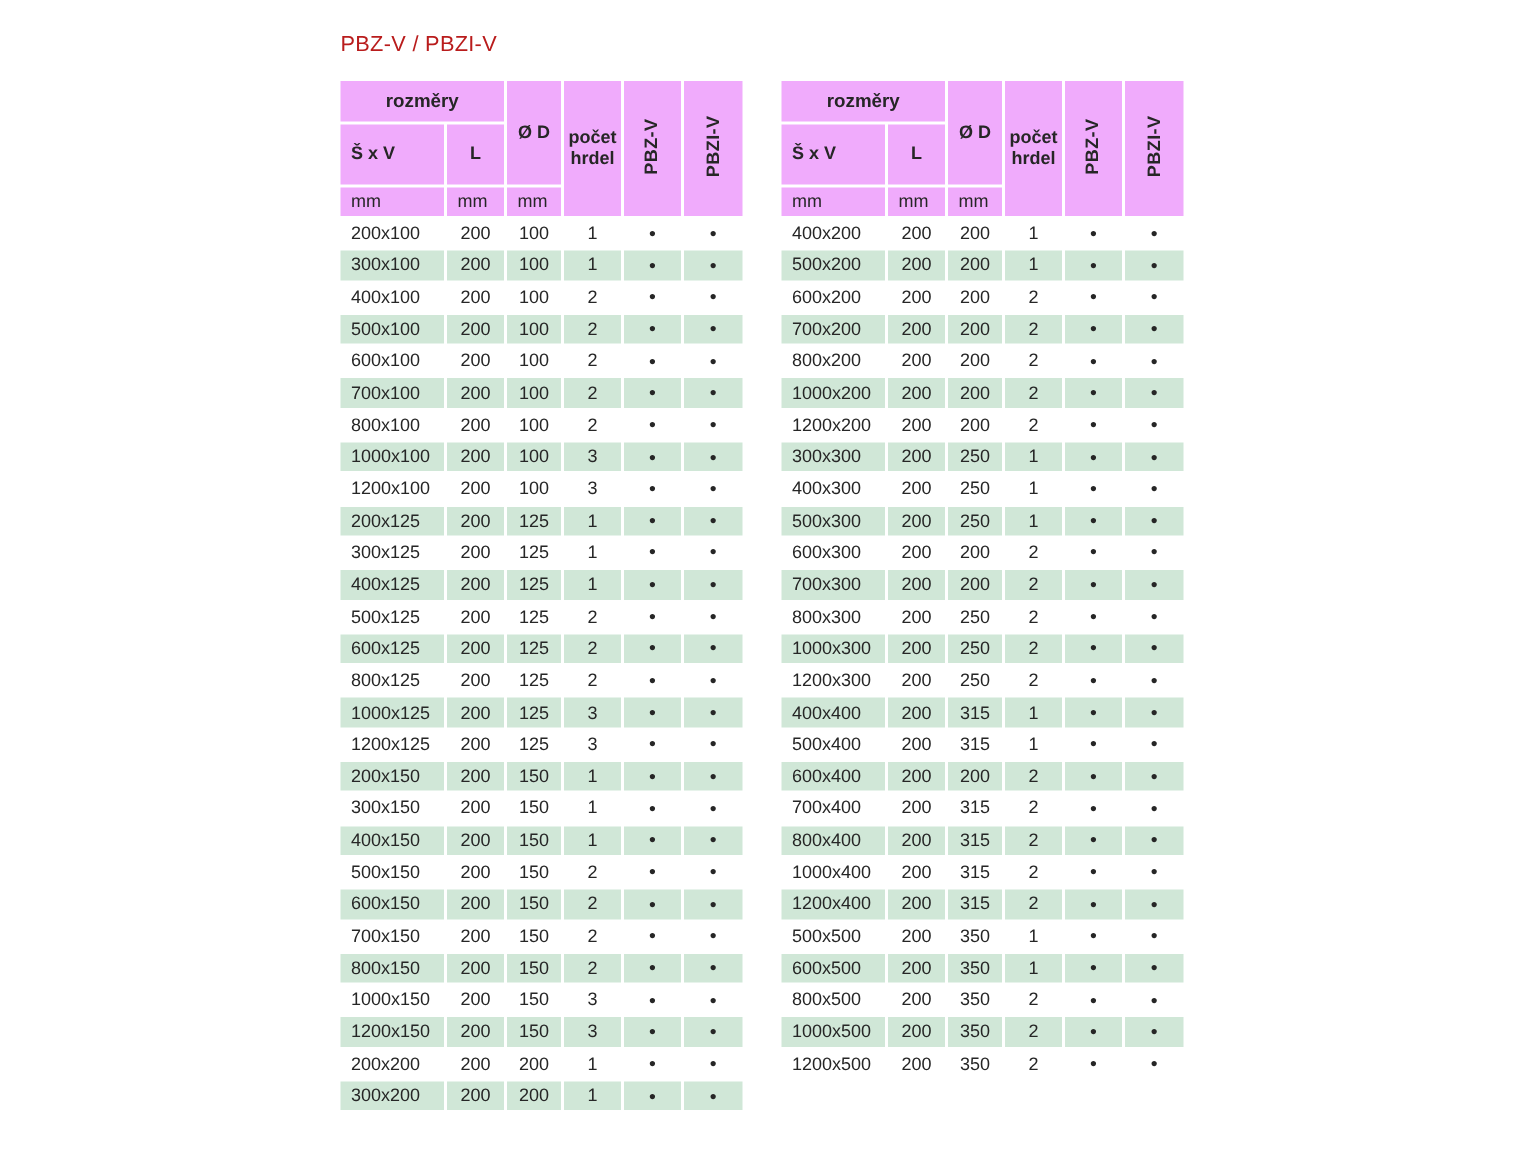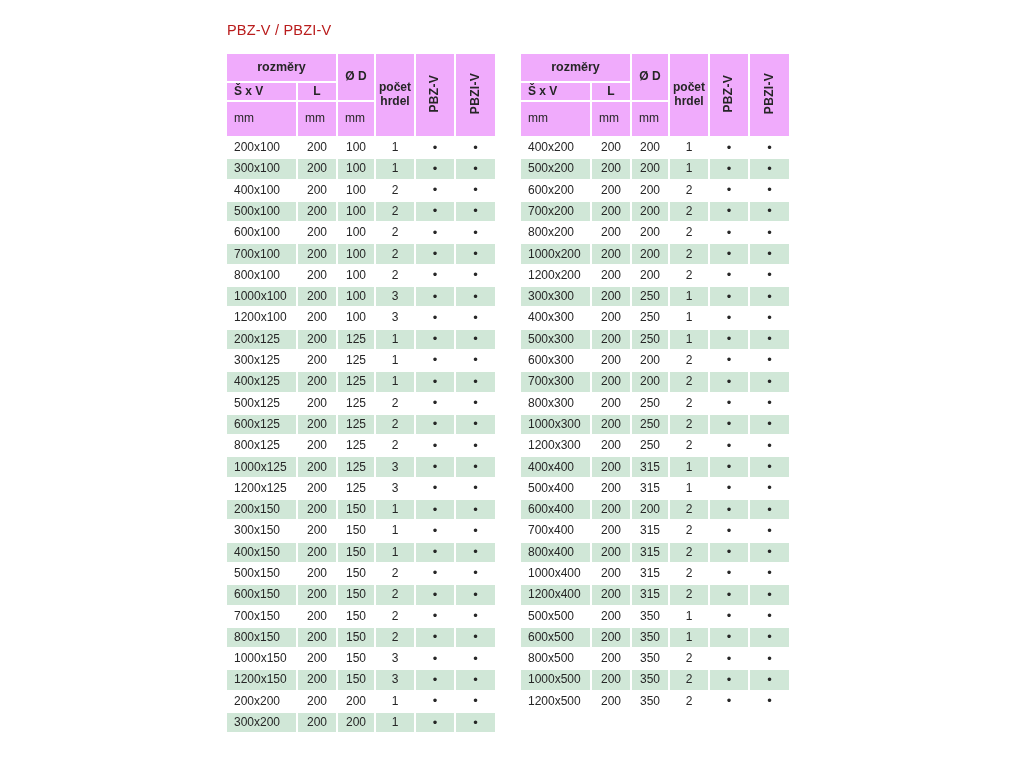--- a/index.html
+++ b/index.html
@@ -32,22 +32,22 @@
     padding: 0;
     font-size: 12px;
     color: #262626;
     vertical-align: middle;
     text-align: center;
     line-height: 1.1;
     overflow: hidden;
   }
   .spec thead th { background: #f0abfc; font-weight: bold; }
   .spec thead tr.hr1 th { height: 27px; }
-  .spec thead tr.hr2 th { height: 17px; }
-  .spec thead tr.hr3 th { height: 34px; margin-top: 44px; }
+  .spec thead tr.hr2 th { height: 40px; }
+  .spec thead tr.hr3 th { height: 19px; margin-top: 44px; }
   .spec thead th.unit { font-weight: normal; }
   .spec thead th.left-al, .spec td.c1 { text-align: left; padding-left: 7px; }
   .spec thead th.rozmery { font-size: 12.5px; }
   .spec thead th.pocet { line-height: 1.15; }
 
   .vtext {
     display: inline-block;
     writing-mode: vertical-rl;
     transform: rotate(180deg);
     font-weight: bold;

